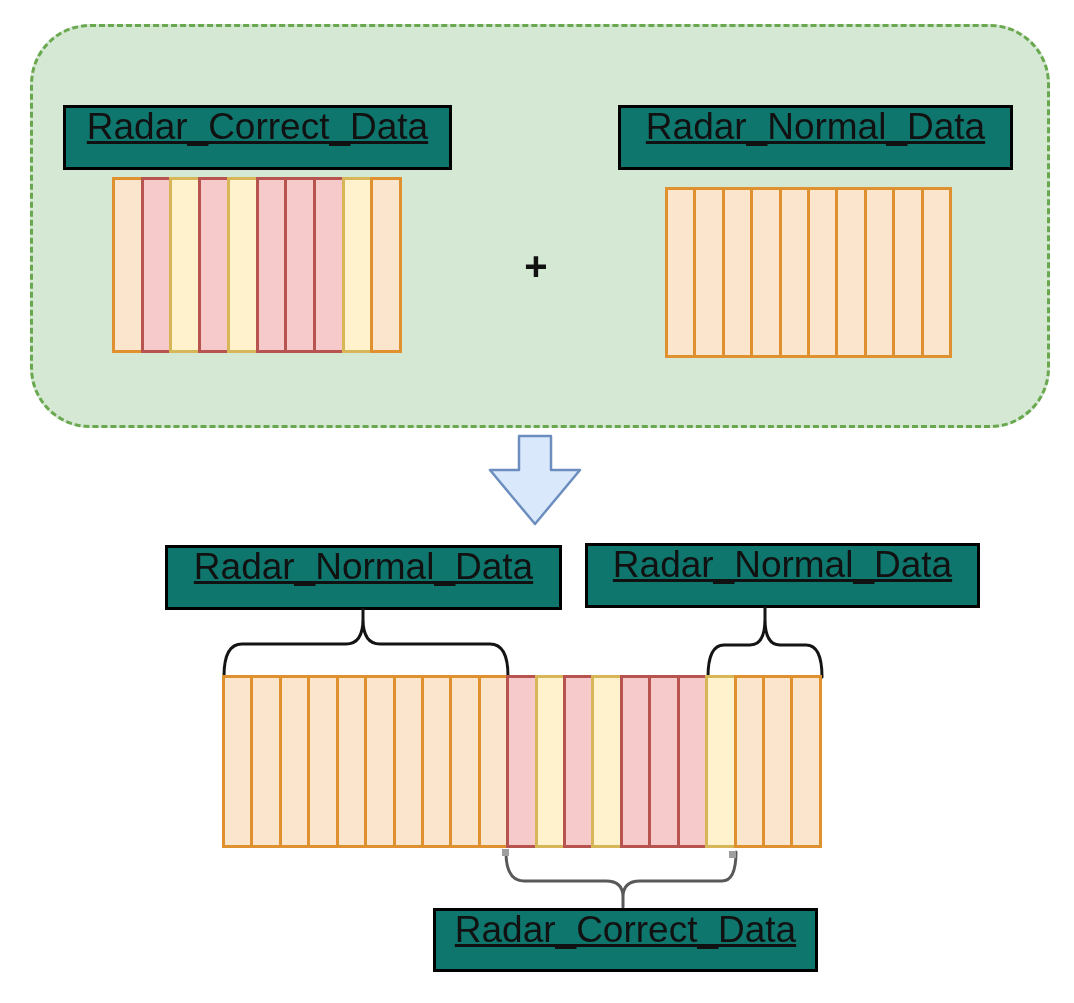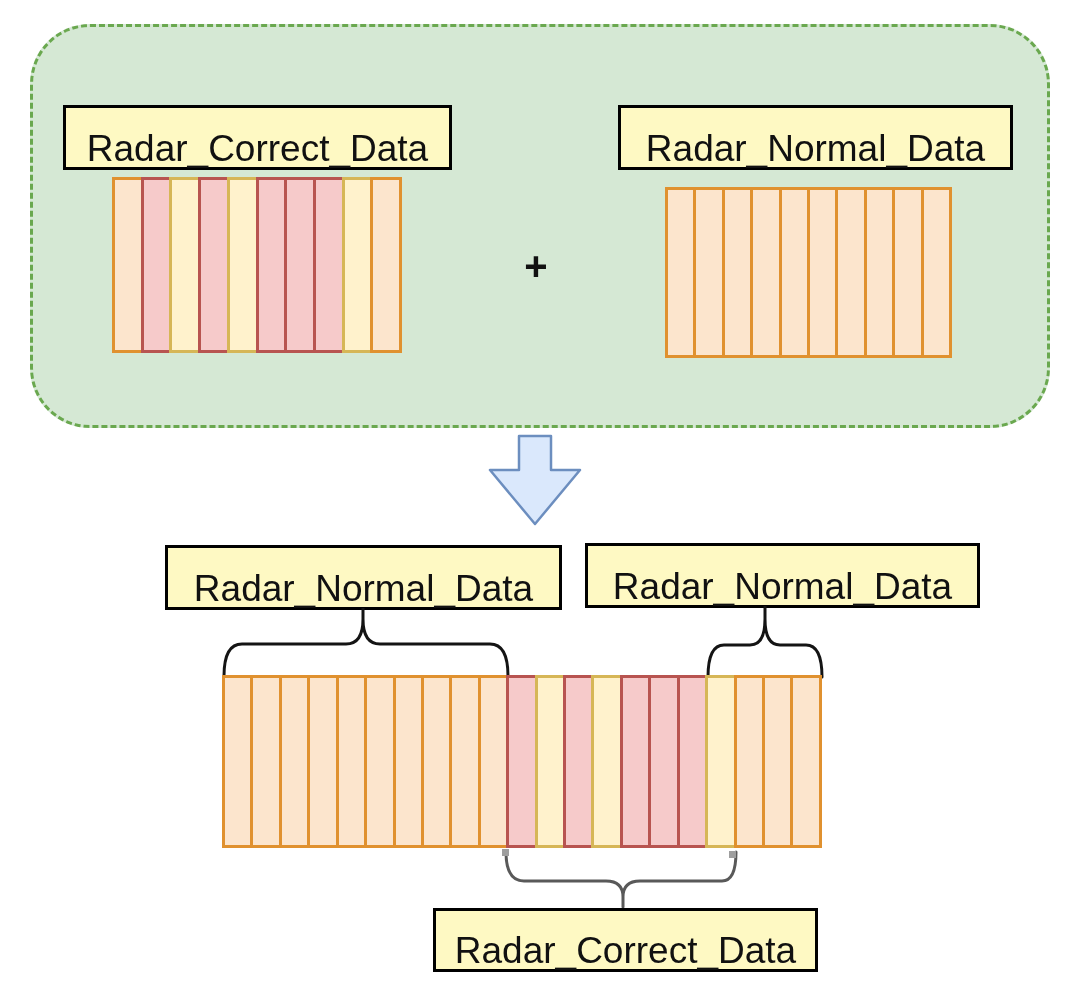--- a/index.html
+++ b/index.html
@@ -15,30 +15,31 @@
     position: absolute;
     left: 30px; top: 24px;
     width: 1020px; height: 404px;
     background: var(--container-fill);
     border: 3px dashed var(--container-border);
     border-radius: 60px;
     box-sizing: border-box;
   }
   .label-box {
     position: absolute;
-    background: #fef9c3;
+    background: #0f766e;
     border: 3px solid var(--label-box-border);
     box-sizing: border-box;
     display: flex;
-    align-items: flex-end;
+    align-items: flex-start;
     justify-content: center;
     font-size: 37px;
     color: var(--text);
     white-space: nowrap;
     line-height: 1;
+    text-decoration: underline;
   }
   .bar {
     position: absolute;
     display: flex;
     box-sizing: border-box;
   }
   .stripe {
     flex: 1 1 0;
     border: 3px solid;
     margin-left: -3px;

